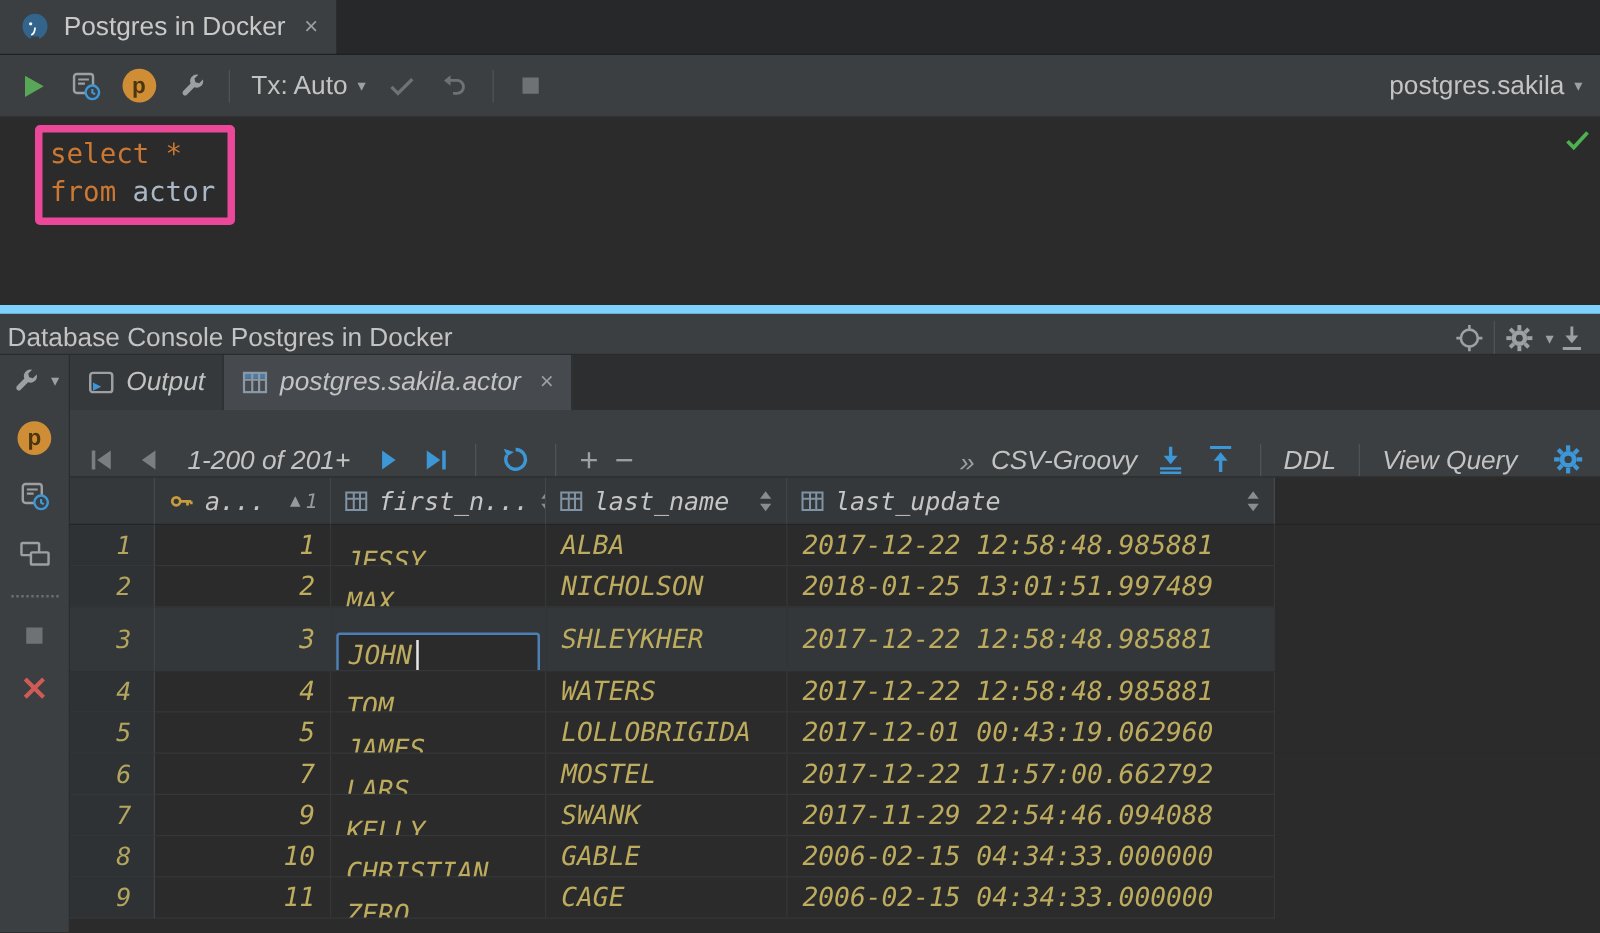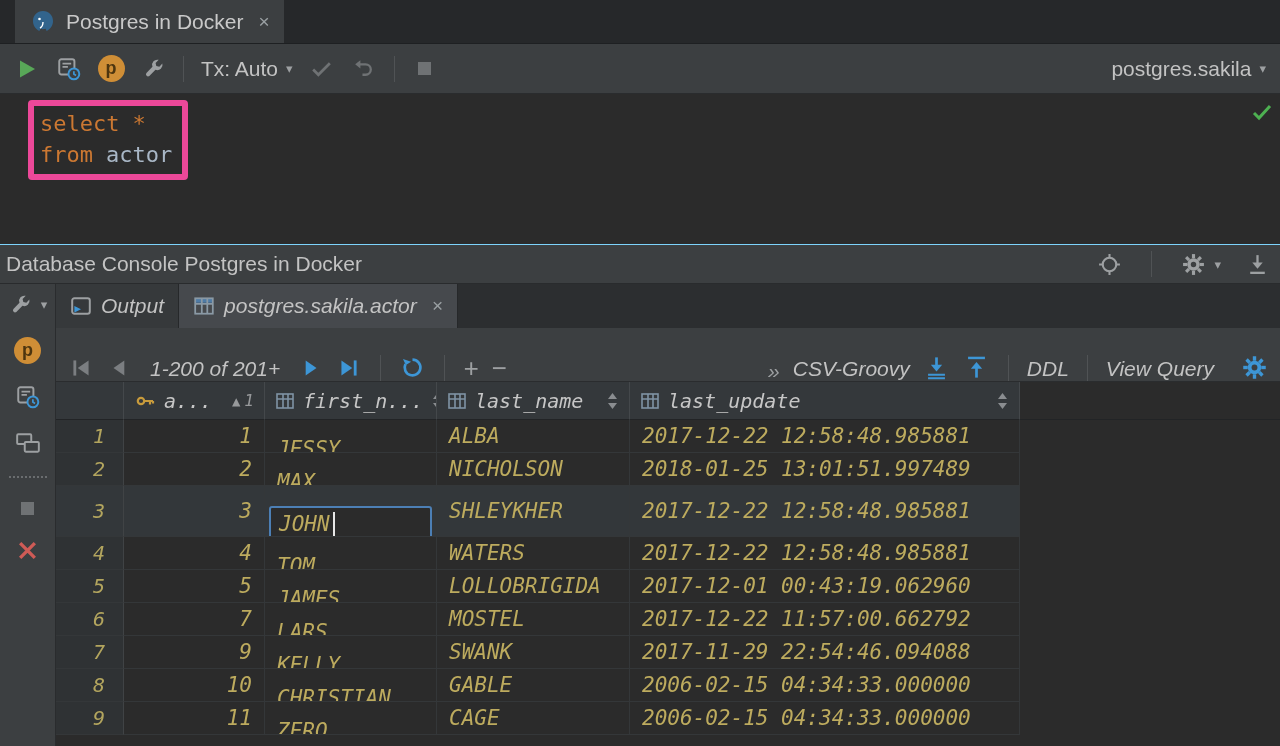--- a/index.html
+++ b/index.html
@@ -2,21 +2,21 @@
 <html><head>
 <meta charset="utf-8">
 <style>
   * { margin:0; padding:0; box-sizing:border-box; }
   html,body { width:1280px; height:746px; overflow:hidden; }
   body { background:#2b2b2b; font-family:"Liberation Sans", sans-serif; color:#bdbdbd; }
   .app { width:1280px; height:746px; display:flex; flex-direction:column; }
 
   
   .file-tabs { height:44px; background:#26282a; display:flex; align-items:stretch; border-bottom:1px solid #1e2022; flex:0 0 auto; }
-  .file-tab { display:flex; align-items:center; gap:9px; padding:0 14px; background:#3c3f41;margin-left:15px; }
+  .file-tab { display:flex; align-items:center; gap:9px; padding:0 14px; background:#3c3f41; }
   .file-tab-label { font-size:21px; color:#c9c9c9; }
   .tab-close { color:#9aa0a3; font-size:19px; margin-left:6px; cursor:default; }
 
   
   .main-toolbar { height:50px; background:#3c3f41; display:flex; align-items:center; padding:0 10px; gap:8px; border-bottom:1px solid #2a2c2e; flex:0 0 auto; }
   .tbtn { display:flex; align-items:center; justify-content:center; min-width:34px; height:34px; }
   .p-badge { width:27px; height:27px; min-width:27px; border-radius:50%; background:#cf8e36; color:#4d350f; font-weight:bold; font-size:18px; display:flex; align-items:center; justify-content:center; }
   .vsep { width:1px; height:26px; background:#505355; margin:0 5px; }
   .spacer { flex:1; }
   .tx, .ds { display:flex; align-items:center; font-size:21px; color:#c3c3c3; padding:0 4px; }
@@ -24,21 +24,21 @@
 
   
   .editor { flex:0 0 150px; background:#2b2b2b; position:relative; padding:6px 0 0 28px; font-family:"DejaVu Sans Mono", monospace; font-size:22px; }
   .stmt { display:inline-block; border:6px solid #ec4899; border-radius:4px; padding:2px 10px 4px 6px; }
   .code-line { display:flex; gap:13px; line-height:31px; }
   .kw { color:#cc7832; }
   .ident { color:#a9b7c6; }
   .editor-check { position:absolute; top:6px; right:6px; }
 
   
-  .console-header { height:40px; background:#3c3f41; border-top:1px solid #7dd3fc; border-bottom:1px solid #292b2d; display:flex; align-items:center; padding:0 10px 0 6px; gap:24px; flex:0 0 auto; }
+  .console-header { height:40px; background:#3c3f41; border-top:7px solid #7dd3fc; border-bottom:1px solid #292b2d; display:flex; align-items:flex-end; padding:0 10px 0 6px; gap:2px; flex:0 0 auto; }
   .console-title { font-size:21px; color:#c3c3c3; }
 
   
   .bottom { flex:1; display:flex; min-height:0; }
   .sidebar { width:56px; background:#3c3f41; border-right:1px solid #2a2c2e; display:flex; flex-direction:column; align-items:center; padding-top:8px; gap:20px; flex:0 0 auto; }
   .sb-div { width:38px; border-top:2px dotted #6a6d6f; }
   .content { flex:1; display:flex; flex-direction:column; min-width:0;font-style:italic; }
 
   
   .result-tabs { height:44px; background:#2c2e30; display:flex; align-items:stretch; flex:0 0 auto; }

